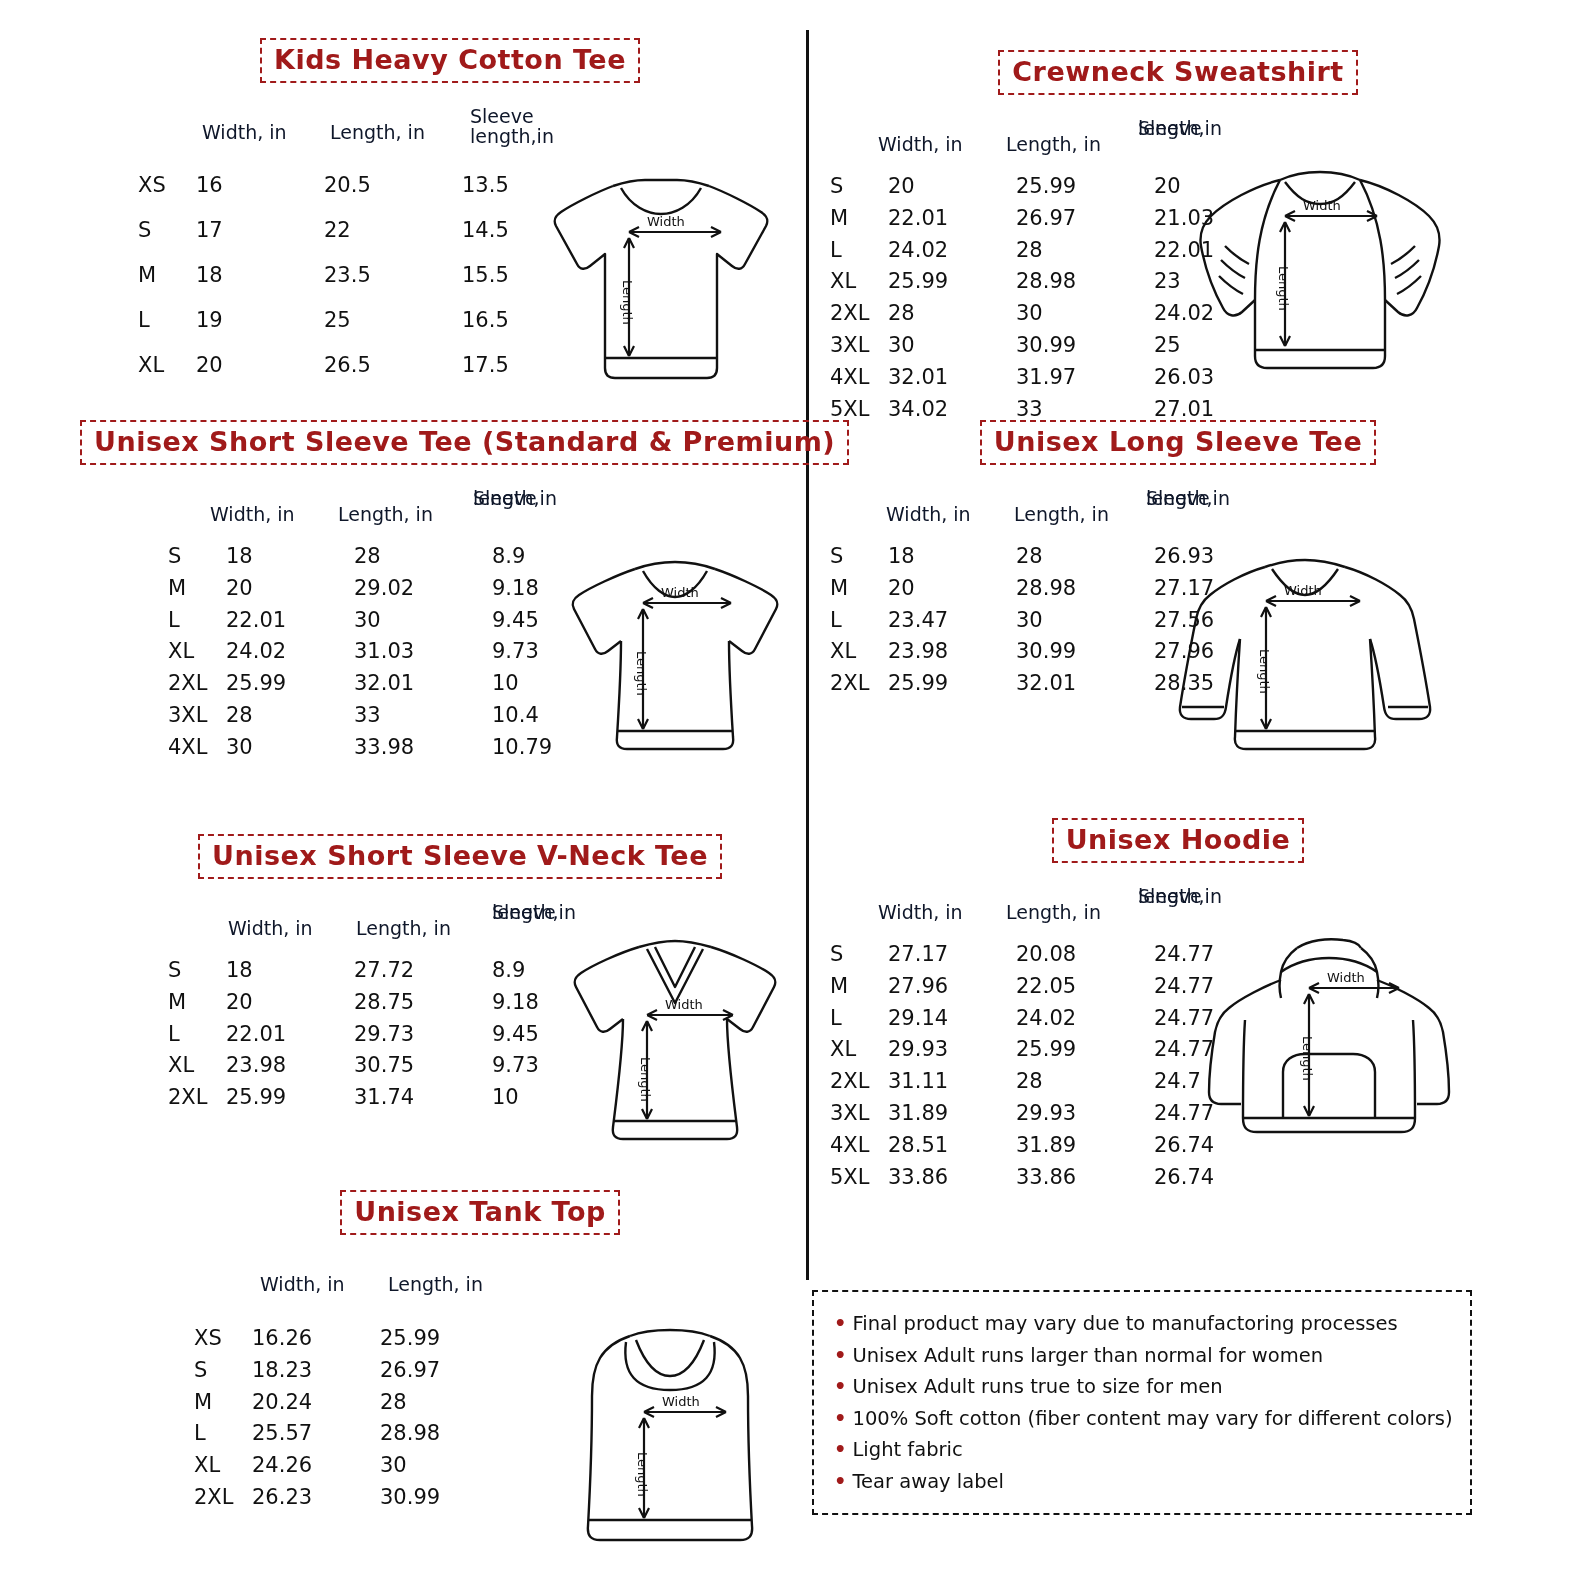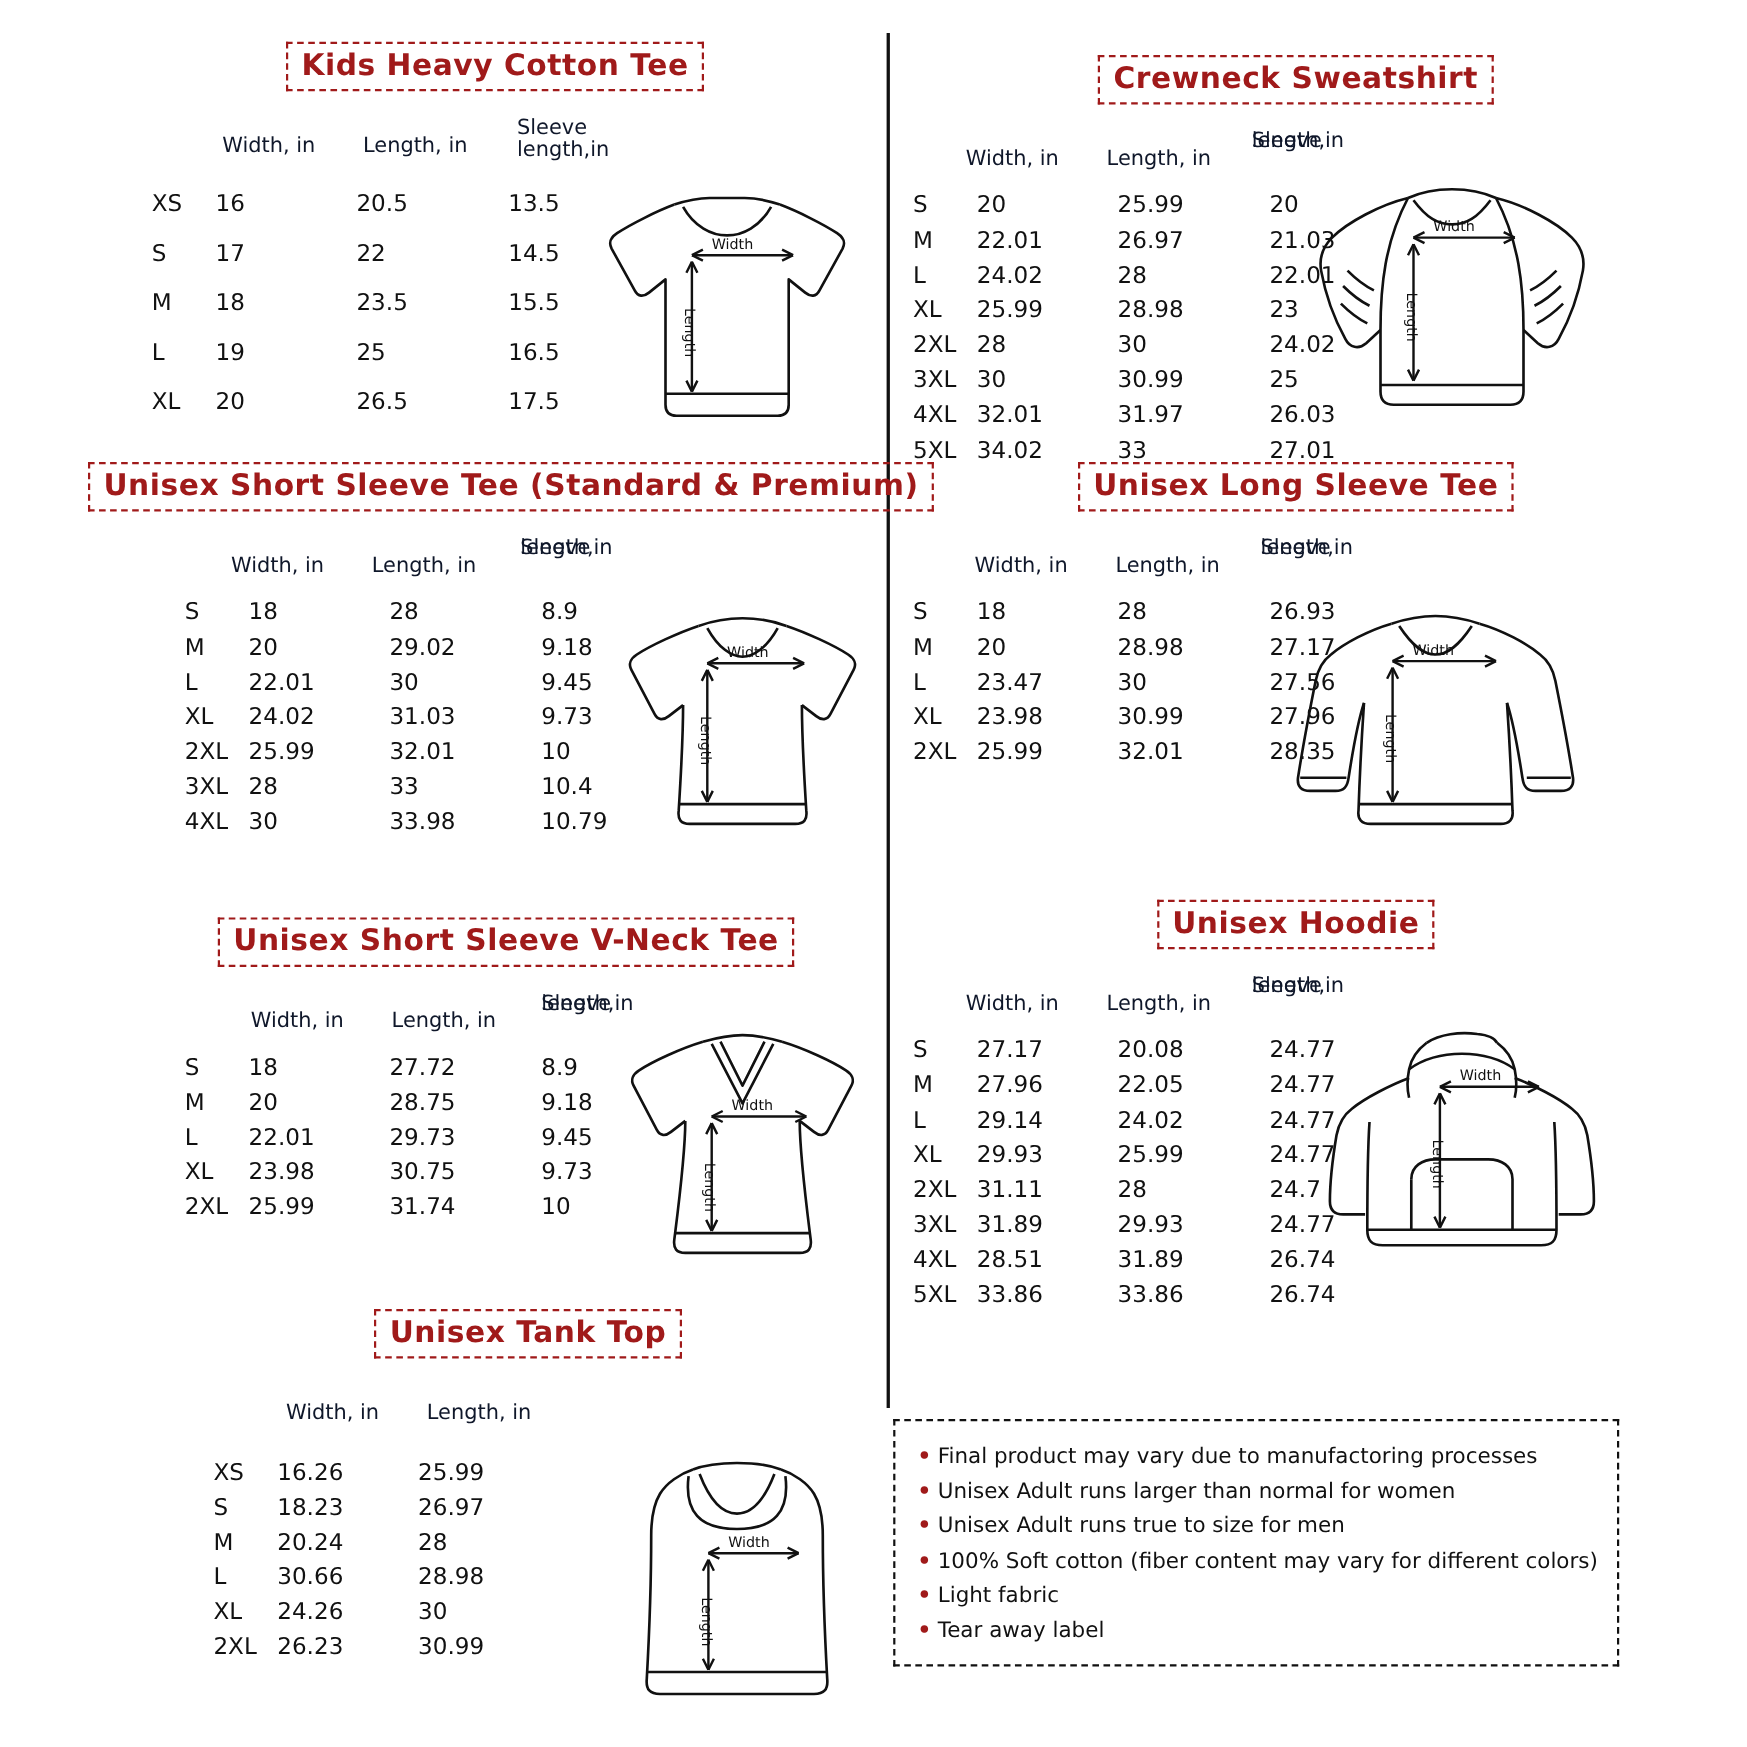--- a/index.html
+++ b/index.html
@@ -570,21 +570,21 @@
             <td class="w">18.23</td>
             <td class="l">26.97</td>
           </tr>
         <tr>
             <td class="sz">M</td>
             <td class="w">20.24</td>
             <td class="l">28</td>
           </tr>
         <tr>
             <td class="sz">L</td>
-            <td class="w">30.66</td>
+            <td class="w">25.57</td>
             <td class="l">28.98</td>
           </tr>
         <tr>
             <td class="sz">XL</td>
             <td class="w">24.26</td>
             <td class="l">30</td>
           </tr>
         <tr>
             <td class="sz">2XL</td>
             <td class="w">26.23</td>

